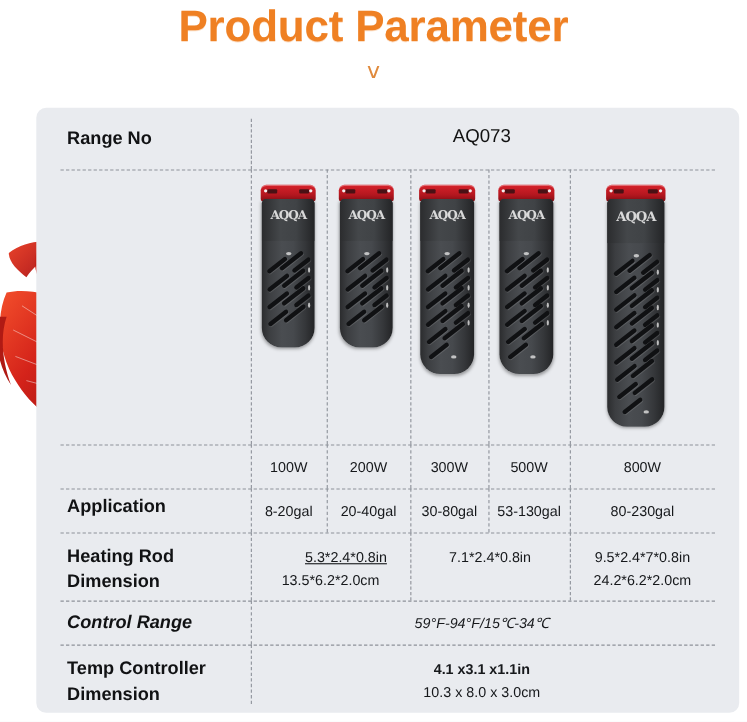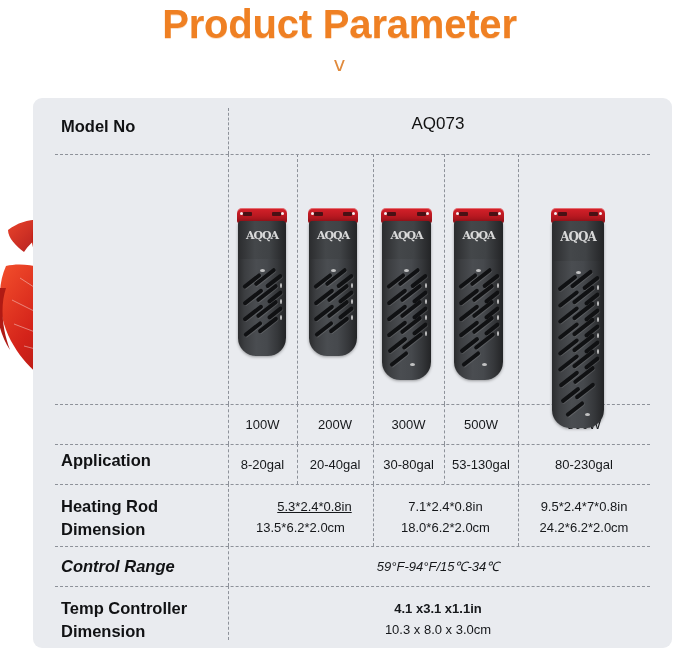--- a/index.html
+++ b/index.html
@@ -87,21 +87,20 @@
   
   #fish-image {
     position: absolute;
     left: -6px; top: 196px;
     width: 228px; height: 212px;
   }
 
   
   .heater {
     position: absolute;
-    margin-top: 40px;
   }
   .heater .cap {
     position: absolute;
     left: 0; top: 0;
     width: 100%;
     height: 15px;
     background: linear-gradient(180deg, #d6212a 0%, #b81820 55%, #8e1017 100%);
     border-radius: 5px 5px 2px 2px;
     box-shadow: inset 0 1px 0 rgba(255,255,255,0.35);
   }
@@ -265,21 +264,21 @@
 
     <circle cx="199" cy="111" r="9" fill="#12151a"></circle>
     <circle cx="196" cy="108" r="3" fill="#6d7a86" opacity="0.85"></circle>
     <circle cx="199" cy="111" r="9" fill="none" stroke="#8fb0c6" stroke-width="1.6"></circle>
   </svg>
 </div>
 
 <div id="spec-table">
 
   <div class="row" style="top:0px;height:56px;">
-    <div class="rowlabel" style="top:17px;">Model No</div>
+    <div class="rowlabel" style="top:17px;">Range No</div>
     <div class="cellval big" style="left:195px;top:16px;width:420px;">AQ073</div>
     <div class="vsep" style="left:195px;top:10px;height:46px;"></div>
   </div>
   <div class="row-sep" style="top:56px;"></div>
 
   <div class="row" style="top:56px;height:250px;">
     <div class="vsep" style="left:195px;top:0px;height:250px;"></div>
     <div class="vsep" style="left:264px;top:0px;height:250px;"></div>
     <div class="vsep" style="left:340px;top:0px;height:250px;"></div>
     <div class="vsep" style="left:411px;top:0px;height:250px;"></div>
@@ -322,21 +321,20 @@
       <div>Dimension</div>
     </div>
     <div class="vsep" style="left:195px;top:0px;height:62px;"></div>
     <div class="vsep" style="left:340px;top:0px;height:62px;"></div>
     <div class="vsep" style="left:485px;top:0px;height:62px;"></div>
 
     <div class="cellval" style="left:209px;top:13px;width:145px;text-decoration:underline;">5.3*2.4*0.8in</div>
     <div class="cellval" style="left:195px;top:34px;width:145px;">13.5*6.2*2.0cm</div>
 
     <div class="cellval" style="left:340px;top:13px;width:145px;">7.1*2.4*0.8in</div>
-    <div class="cellval" style="left:340px;top:34px;width:145px;">18.0*6.2*2.0cm</div>
 
     <div class="cellval" style="left:485px;top:13px;width:132px;">9.5*2.4*7*0.8in</div>
     <div class="cellval" style="left:485px;top:34px;width:132px;">24.2*6.2*2.0cm</div>
   </div>
   <div class="row-sep" style="top:448px;"></div>
 
   <div class="row" style="top:448px;height:40px;font-style:italic;">
     <div class="rowlabel" style="top:9px;">Control Range</div>
     <div class="vsep" style="left:195px;top:0px;height:40px;"></div>
     <div class="cellval" style="left:195px;top:11px;width:420px;">59°F-94°F/15℃-34℃</div>

